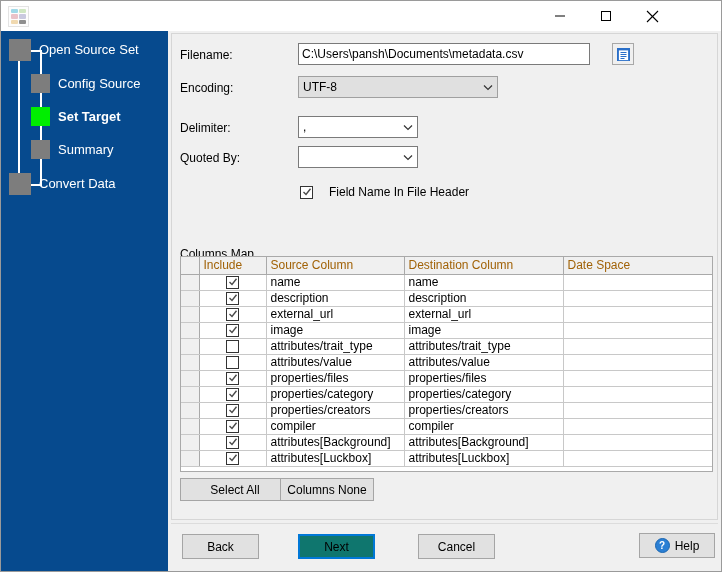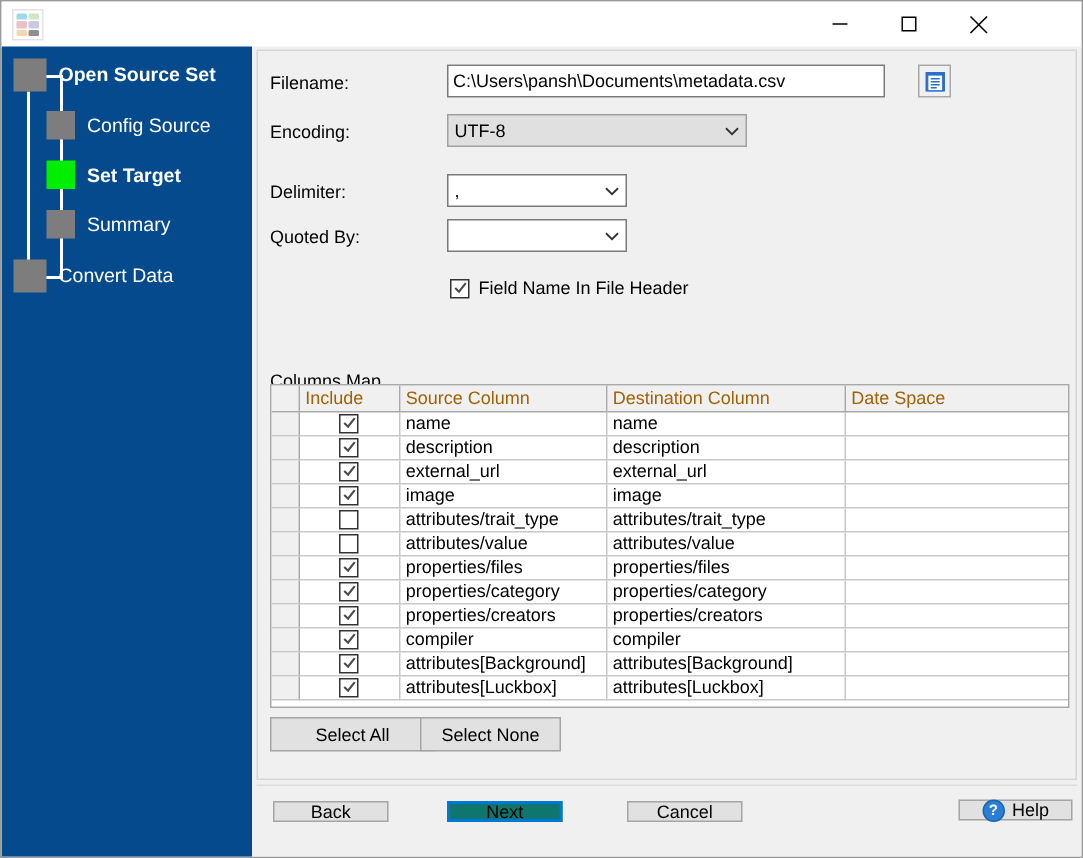--- a/index.html
+++ b/index.html
@@ -179,20 +179,21 @@
     display: flex;
     align-items: center;
     justify-content: center;
   }
 
   .checkrow {
     position: absolute;
     display: flex;
     align-items: center;
     white-space: nowrap;
+    gap: 10px;
   }
   .cbox {
     width: 13px; height: 13px;
     box-sizing: border-box;
     border: 1px solid #333333;
     background: #ffffff;
     display: flex;
     align-items: center;
     justify-content: center;
     flex: none;
@@ -285,21 +286,21 @@
     position: absolute;
     left: 3px; top: 492px;
     width: 547px;
     height: 46px;
     background: #f0f0f0;
     border-top: 1px solid #dcdcdc;
   }
   .foot-btn {
     position: absolute;
     box-sizing: border-box;
-    height: 14px;
+    height: 25px;
     border: 1px solid #a5a5a5;
     background: #e1e1e1;
     font-family: "Liberation Sans", sans-serif;
     font-size: 12px;
     color: #000;
     display: flex;
     align-items: center;
     justify-content: center;
     white-space: nowrap;
   }
@@ -359,21 +360,21 @@
 
     <div class="sb-line" style="left:17px; top:30px; height:125px;"></div>
 
     <div class="sb-line" style="left:39px; top:19px; height:136px;"></div>
 
     <div class="sb-hline" style="left:17px; top:19px; width:24px;"></div>
 
     <div class="sb-hline" style="left:17px; top:153px; width:24px;"></div>
 
     <div class="step-box" style="left:8px; top:8px; width:22px; height:22px;"></div>
-    <div class="step-label" style="left:38px; top:11px;font-weight:bold;">Open Source Set</div>
+    <div class="step-label" style="left:38px; top:11px;">Open Source Set</div>
 
     <div class="step-box" style="left:30px; top:43px; width:19px; height:19px;"></div>
     <div class="step-label" style="left:57px; top:45px;">Config Source</div>
 
     <div class="step-box active" style="left:30px; top:76px; width:19px; height:19px;"></div>
     <div class="step-label active" style="left:57px; top:78px;">Set Target</div>
 
     <div class="step-box" style="left:30px; top:109px; width:19px; height:19px;"></div>
     <div class="step-label" style="left:57px; top:111px;">Summary</div>
 
@@ -605,21 +606,21 @@
                 </td>
                 <td>attributes[Luckbox]</td>
                 <td>attributes[Luckbox]</td>
                 <td></td>
               </tr>
             </tbody>
         </table>
       </div>
 
       <div class="sel-btn" style="left:8px; top:444px; width:110px;">Select All</div>
-      <div class="sel-btn" style="left:108px; top:444px; width:94px;">Select None</div>
+      <div class="sel-btn" style="left:108px; top:444px; width:94px;">Columns None</div>
 
     </div>
 
     <div class="footer">
       <div class="foot-btn" style="left:11px; top:10px; width:77px;">Back</div>
       <div class="foot-btn default" style="left:127px; top:10px; width:77px;">Next</div>
       <div class="foot-btn" style="left:247px; top:10px; width:77px;">Cancel</div>
       <div class="foot-btn" style="left:468px; top:9px; width:76px;">
         <span class="help-icon">?</span>
         <span>Help</span>

